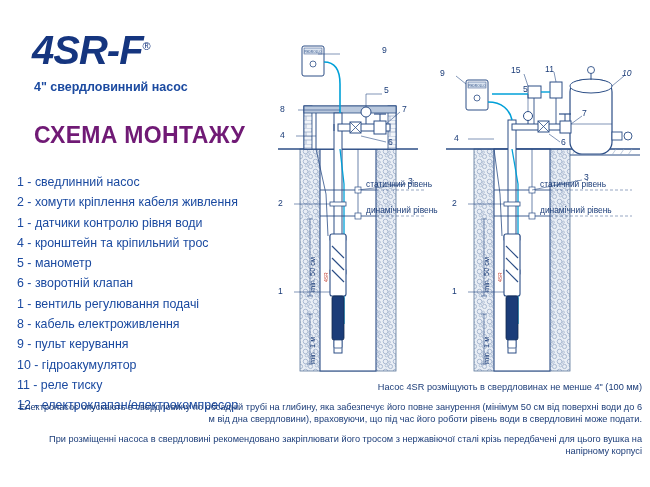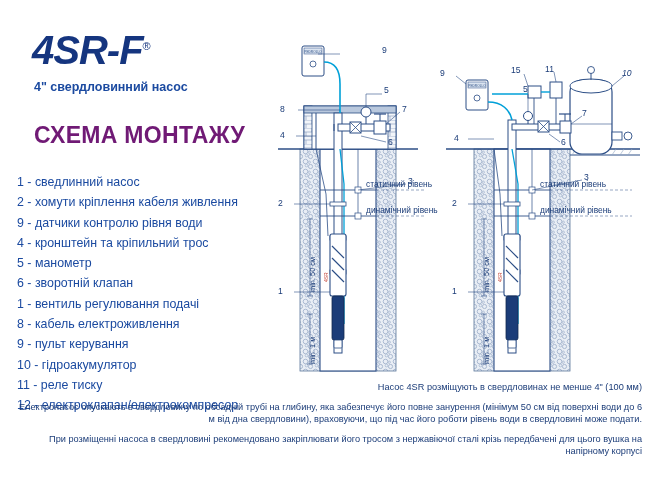--- a/index.html
+++ b/index.html
@@ -122,21 +122,21 @@
 
   <div class="brand">
     <span>4SR-F</span><span class="reg">®</span>
   </div>
   <div class="subtitle">4" свердловинний насос</div>
   <div class="scheme-title">СХЕМА МОНТАЖУ</div>
 
   <div class="legend">
     <div class="legend-item">1 - сведлинний насос</div>
     <div class="legend-item">2 - хомути кріплення кабеля живлення</div>
-    <div class="legend-item">9 - датчики контролю рівня води</div>
+    <div class="legend-item">1 - датчики контролю рівня води</div>
     <div class="legend-item">4 - кронштейн та кріпильний трос</div>
     <div class="legend-item">5 - манометр</div>
     <div class="legend-item">6 - зворотній клапан</div>
     <div class="legend-item">1 - вентиль регулювання подачі</div>
     <div class="legend-item">8 - кабель електроживлення</div>
     <div class="legend-item">9 - пульт керування</div>
     <div class="legend-item">10 - гідроакумулятор</div>
     <div class="legend-item">11 - реле тиску</div>
     <div class="legend-item">12 - електроклапан/електрокомпресор</div>
   </div>

